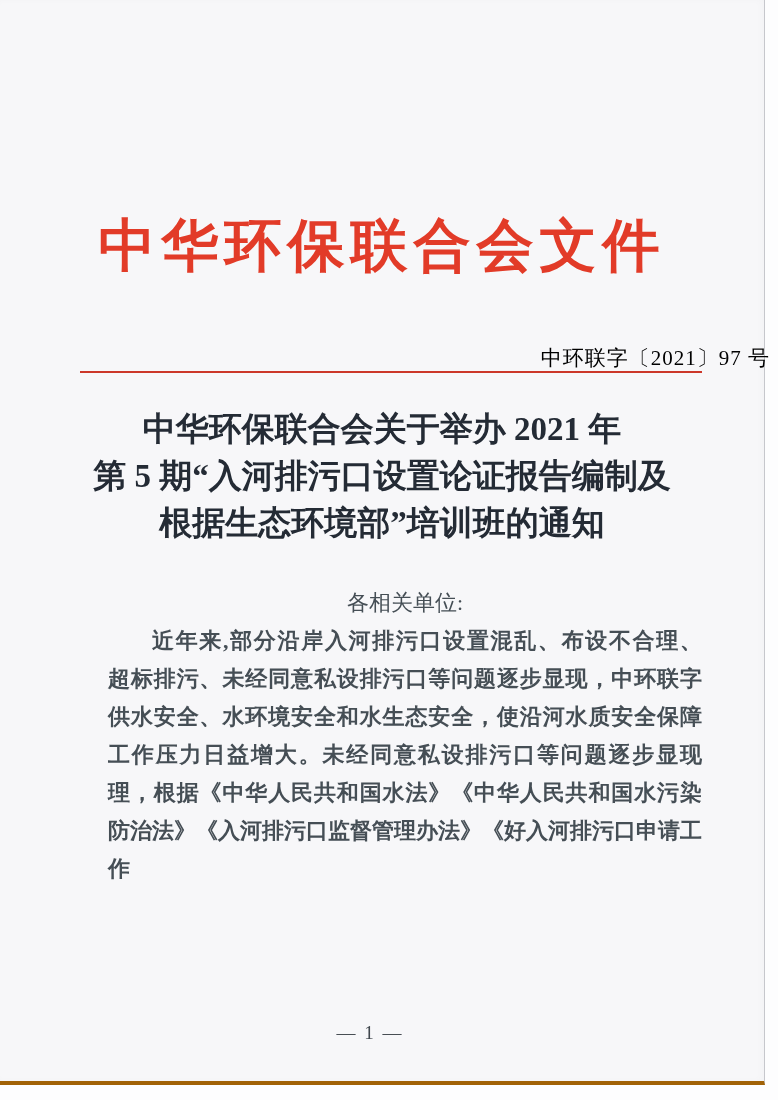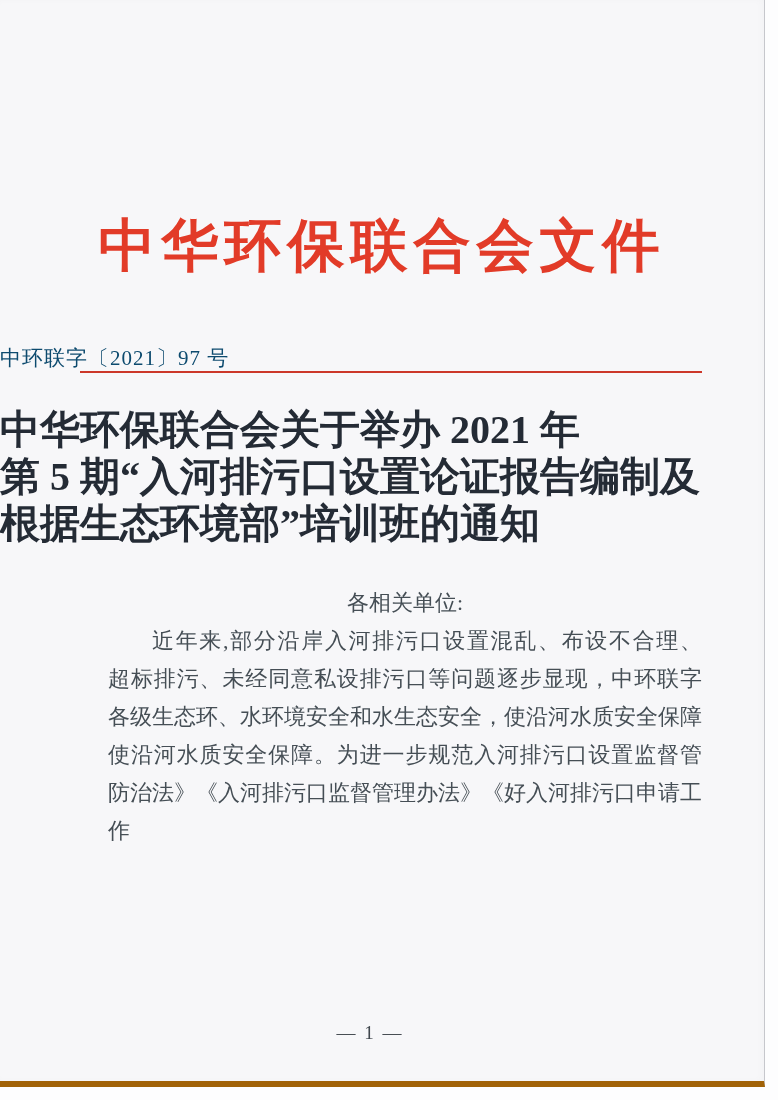--- a/index.html
+++ b/index.html
@@ -12,79 +12,81 @@
     font-family: "Liberation Serif", "DejaVu Serif", serif;
   }
   .page {
     position: absolute;
     top: 0;
     left: 0;
     width: 764px;
     height: 1081px;
     background: #f7f7f9;
     border-right: 1px solid #c6c7cc;
-    border-bottom: 6px solid #a16207;
+    border-bottom: 4px solid #a16207;
     box-shadow: inset -3px 0 6px rgba(0,0,0,0.02);
   }
   .org-title {
     position: absolute;
     top: 208px;
     left: 0;
     width: 100%;
     margin: 0;
     text-align: center;
     font-size: 57px;
     font-weight: 700;
     letter-spacing: 6px;
     color: #e23b28;
     white-space: nowrap;
   }
   .doc-number {
     position: absolute;
     top: 344px;
-    left: 0;
+    left: 6px;
     width: 100%;
-    text-align: left;
+    text-align: right;
     font-size: 21px;
-    color: #0c4a6e;
+    color: #000000;
     letter-spacing: 1px;
   }
   .red-rule {
     position: absolute;
     top: 371px;
     left: 80px;
     width: 622px;
     height: 2px;
     background: #cc372a;
   }
   .doc-title {
     position: absolute;
     top: 406px;
     left: 0;
     width: 100%;
-    font-size: 40px;
+    text-align: center;
+    font-size: 33px;
     font-weight: 700;
     line-height: 47px;
     color: #242b35;
   }
   .body-text {
     position: absolute;
     top: 584px;
     left: 108px;
     width: 594px;
     font-size: 22px;
     line-height: 38px;
     color: #454e55;
   }
   .salutation {
     text-align: center;
   }
   .para-line {
     text-align: justify;
     text-align-last: justify;
+    font-weight: bold;
   }
   .para-line.indent {
     padding-left: 44px;
   }
   .page-number {
     position: absolute;
     top: 1022px;
     left: 0;
     width: 740px;
     text-align: center;
@@ -107,20 +109,21 @@
   <div class="doc-title">
     <div>中华环保联合会关于举办 2021 年</div>
     <div>第 5 期“入河排污口设置论证报告编制及</div>
     <div>根据生态环境部”培训班的通知</div>
   </div>
 
   <div class="body-text">
     <div class="salutation">各相关单位:</div>
     <div class="para-line indent">近年来,部分沿岸入河排污口设置混乱、布设不合理、</div>
     <div class="para-line">超标排污、未经同意私设排污口等问题逐步显现，中环联字</div>
-    <div class="para-line">各级生态环、水环境安全和水生态安全，使沿河水质安全保障</div>
-    <div class="para-line">使沿河水质安全保障。为进一步规范入河排污口设置监督管</div>
+    <div class="para-line">供水安全、水环境安全和水生态安全，使沿河水质安全保障</div>
+    <div class="para-line">工作压力日益增大。未经同意私设排污口等问题逐步显现</div>
+    <div class="para-line">理，根据《中华人民共和国水法》《中华人民共和国水污染</div>
     <div class="para-line">防治法》《入河排污口监督管理办法》《好入河排污口申请工作</div>
   </div>
 
   <div class="page-number">— 1 —</div>
 
 </div>
 
 </body></html>

